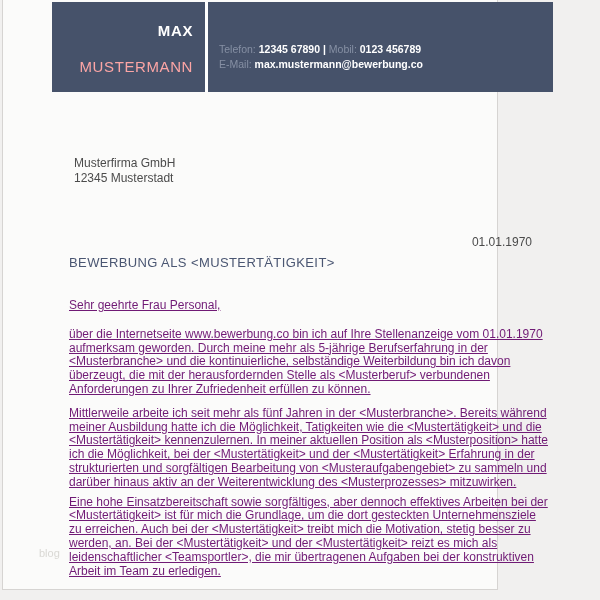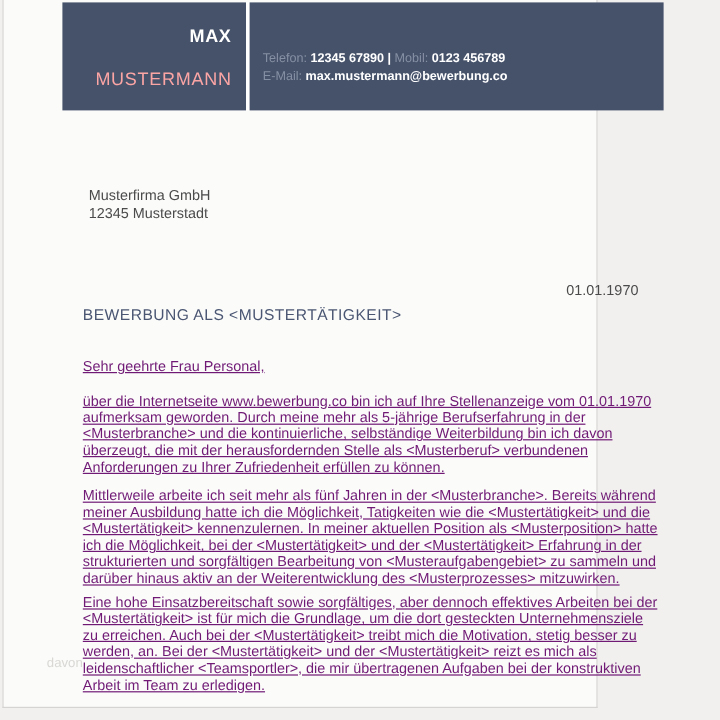--- a/index.html
+++ b/index.html
@@ -113,15 +113,15 @@
 
   <div class="subject">BEWERBUNG ALS &lt;MUSTERTÄTIGKEIT&gt;</div>
 
   <div class="letter-body">
     <div class="salutation">Sehr geehrte Frau Personal,</div>
     <p class="para-1">über die Internetseite www.bewerbung.co bin ich auf Ihre Stellenanzeige vom 01.01.1970 aufmerksam geworden. Durch meine mehr als 5-jährige Berufserfahrung in der &lt;Musterbranche&gt; und die kontinuierliche, selbständige Weiterbildung bin ich davon überzeugt, die mit der herausfordernden Stelle als &lt;Musterberuf&gt; verbundenen Anforderungen zu Ihrer Zufriedenheit erfüllen zu können.</p>
     <p class="para-2">Mittlerweile arbeite ich seit mehr als fünf Jahren in der &lt;Musterbranche&gt;. Bereits während meiner Ausbildung hatte ich die Möglichkeit, Tatigkeiten wie die &lt;Mustertätigkeit&gt; und die &lt;Mustertätigkeit&gt; kennenzulernen. In meiner aktuellen Position als &lt;Musterposition&gt; hatte ich die Möglichkeit, bei der &lt;Mustertätigkeit&gt; und der &lt;Mustertätigkeit&gt; Erfahrung in der strukturierten und sorgfältigen Bearbeitung von &lt;Musteraufgabengebiet&gt; zu sammeln und darüber hinaus aktiv an der Weiterentwicklung des &lt;Musterprozesses&gt; mitzuwirken.</p>
     <p class="para-3">Eine hohe Einsatzbereitschaft sowie sorgfältiges, aber dennoch effektives Arbeiten bei der &lt;Mustertätigkeit&gt; ist für mich die Grundlage, um die dort gesteckten Unternehmensziele zu erreichen. Auch bei der &lt;Mustertätigkeit&gt; treibt mich die Motivation, stetig besser zu werden, an. Bei der &lt;Mustertätigkeit&gt; und der &lt;Mustertätigkeit&gt; reizt es mich als leidenschaftlicher &lt;Teamsportler&gt;, die mir übertragenen Aufgaben bei der konstruktiven Arbeit im Team zu erledigen.</p>
   </div>
 
-  <div class="blog-watermark">davon</div>
+  <div class="blog-watermark">blog</div>
 
 </div>
 
 </body></html>

